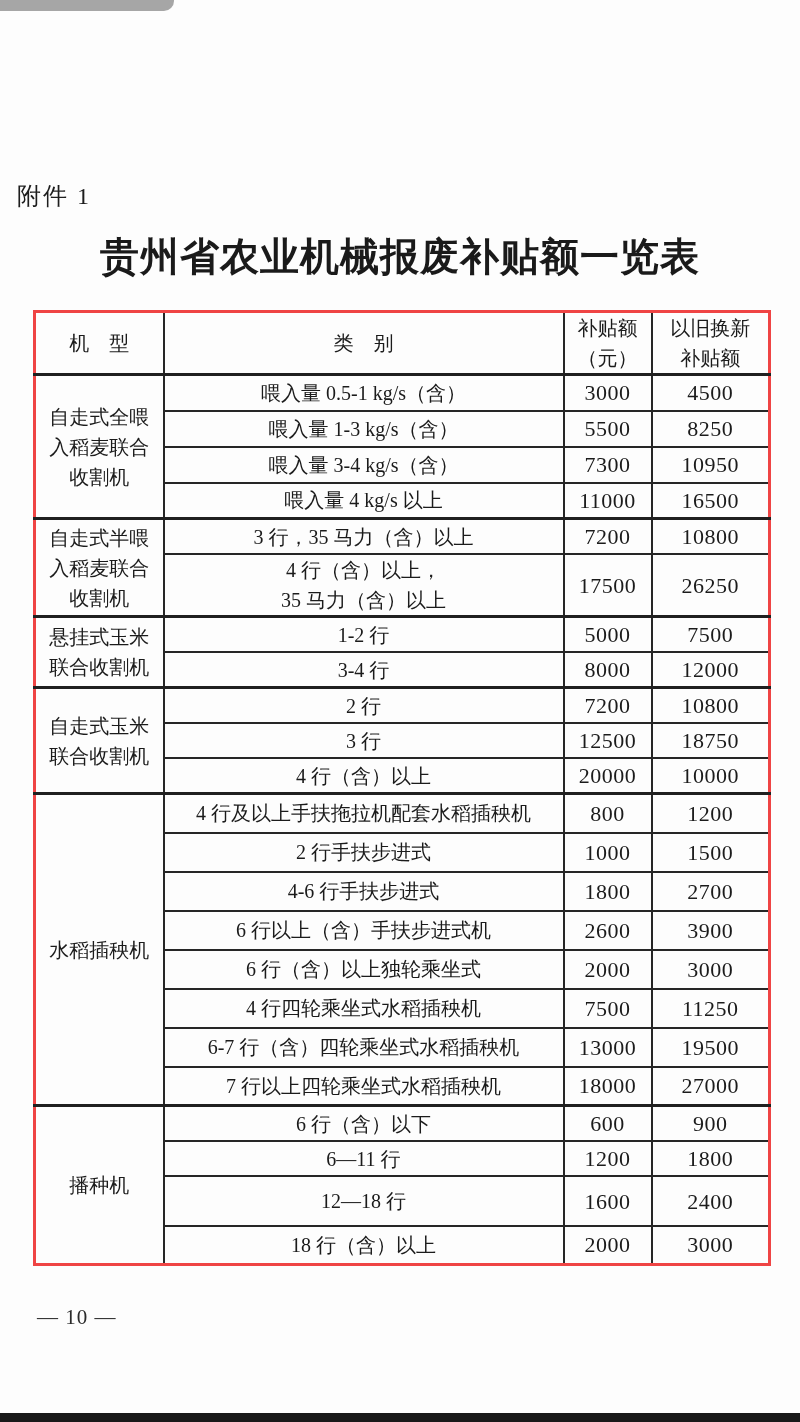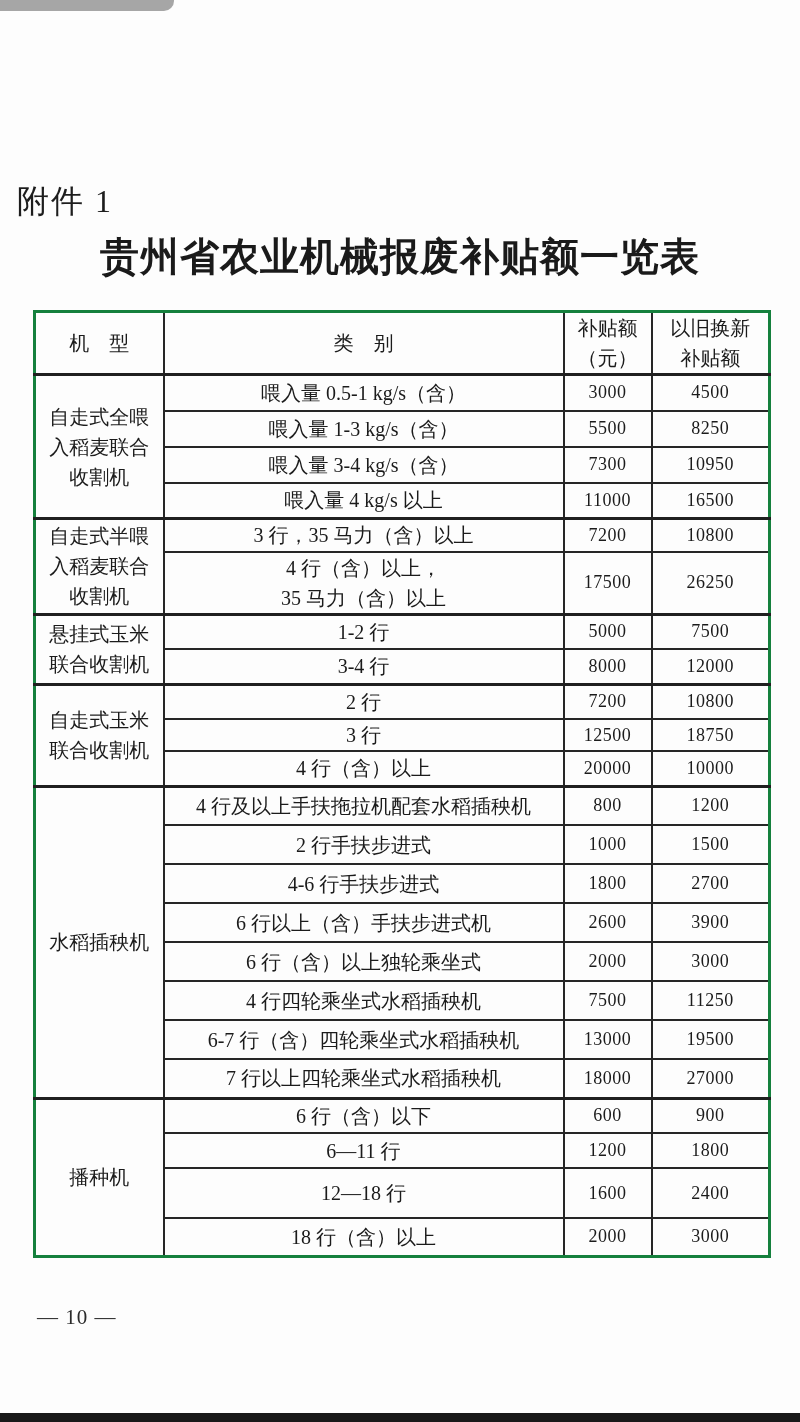--- a/index.html
+++ b/index.html
@@ -12,45 +12,45 @@
   .top-tab{
     position:absolute;left:0;top:0;width:174px;height:11px;
     background:#a6a6a6;border-radius:0 0 10px 0;
   }
   .bottom-bar{
     position:absolute;left:0;bottom:0;width:800px;height:9px;
     background:#191919;
   }
   .attachment{
     position:absolute;left:17px;top:180px;
-    font-size:32px;letter-spacing:2px;color:#1d1d1d;font-family:Liberation Serif, serif;
+    font-size:24px;letter-spacing:2px;color:#1d1d1d;font-family:Liberation Serif, serif;
   }
   .doc-title{
     position:absolute;left:0;top:230px;width:800px;margin:0;
     text-align:center;font-size:39px;font-weight:700;
     letter-spacing:1px;color:#1a1a1a;
     font-family:"Liberation Serif", serif;
   }
   table.subsidy{
     position:absolute;left:33px;top:310px;width:735px;
     border-collapse:collapse;table-layout:fixed;
     font-size:20px;color:#1b1b1b;
-    border:3px solid #15803d;
+    border:3px solid #ef4444;
     padding-left:24px;
   }
   table.subsidy th, table.subsidy td{
     border:2px solid #262626;
     text-align:center;vertical-align:middle;
     padding:0 3px;font-weight:normal;
     line-height:1.5;
   }
   table.subsidy thead th{border-bottom:3px solid #202020;font-size:20px;}
   tr.group-start td{border-top:3px solid #202020;}
   .pre{white-space:pre-line;}
-  td.num{font-size:18px;letter-spacing:0.5px;}
+  td.num{font-size:22px;letter-spacing:0.5px;}
   td.machine{font-size:20px;}
   .page-number{
     position:absolute;left:25px;top:1305px;
     font-size:21px;color:#2a2a2a;letter-spacing:1px;margin-left:12px;
   }
 </style>
 </head>
 <body>
 
 <div class="top-tab"></div>

